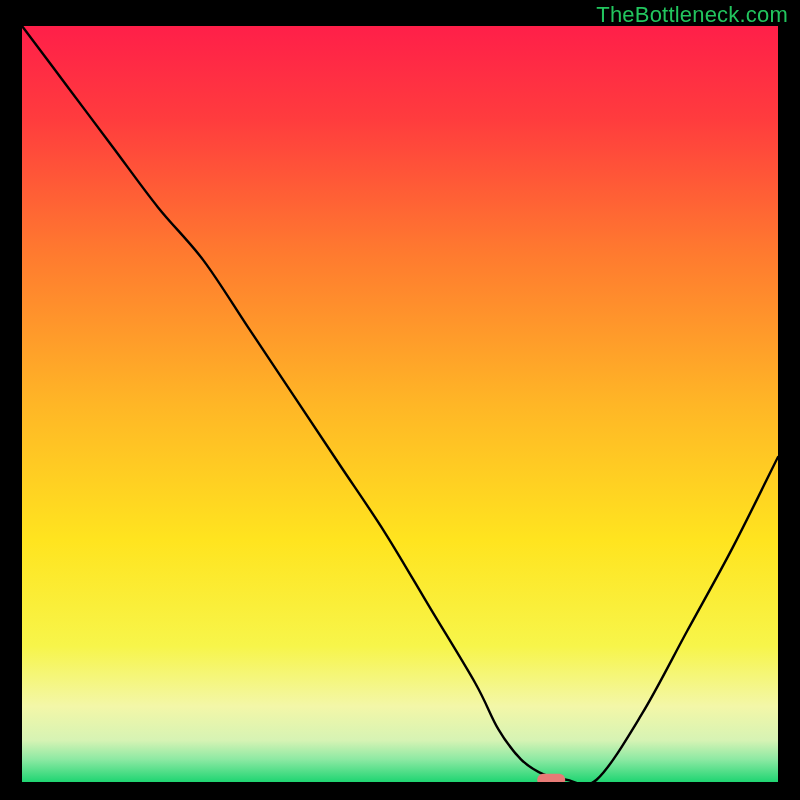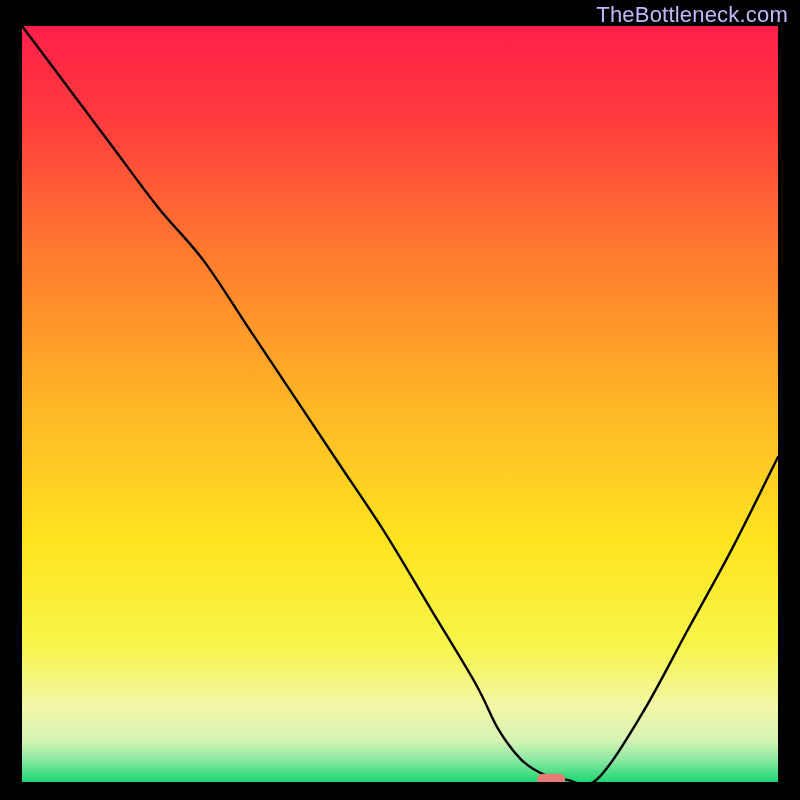--- a/index.html
+++ b/index.html
@@ -14,21 +14,21 @@
   .frame {
     position: relative;
     width: 800px;
     height: 800px;
     background: #000;
   }
   .watermark {
     position: absolute;
     top: 2px;
     right: 12px;
-    color: #c4b5fd;
+    color: #22c55e;
     font-size: 22px;
     font-weight: 500;
     letter-spacing: 0.2px;
     z-index: 5;
   }
   .plot {
     position: absolute;
     left: 22px;
     top: 26px;
     width: 756px;

